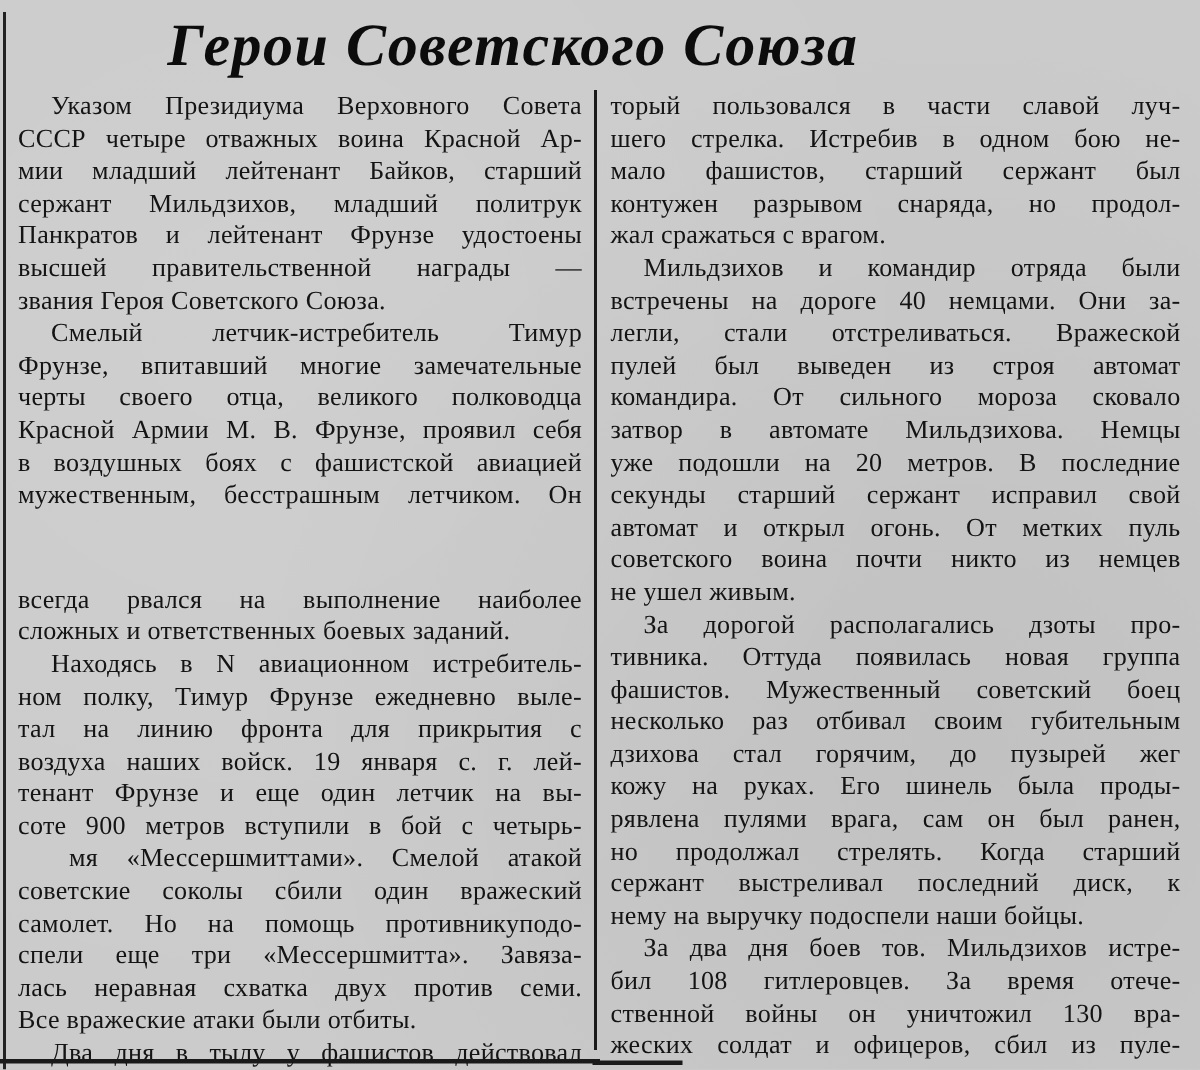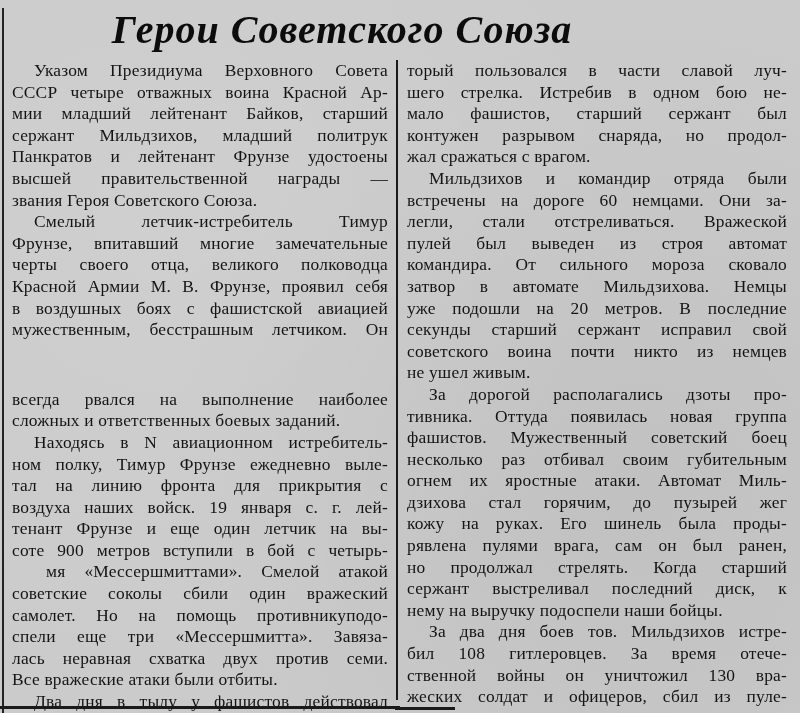--- a/index.html
+++ b/index.html
@@ -90,34 +90,34 @@
       <span class="line" style="white-space: nowrap; word-spacing: 0px;">образец воинской доблести показал стар-</span>
     </div>
   <div class="col-divider"></div>
   <div class="col col-right" id="col-right">
       <span class="line" style="white-space: nowrap; word-spacing: 0px;">торый пользовался в части славой луч-</span>
       <span class="line" style="white-space: nowrap; word-spacing: 0px;">шего стрелка. Истребив в одном бою не-</span>
       <span class="line" style="white-space: nowrap; word-spacing: 0px;">мало фашистов, старший сержант был</span>
       <span class="line" style="white-space: nowrap; word-spacing: 0px;">контужен разрывом снаряда, но продол-</span>
       <span class="line last">жал сражаться с врагом.</span>
       <span class="line indent" style="white-space: nowrap; word-spacing: 0px;">Мильдзихов и командир отряда были</span>
-      <span class="line" style="white-space: nowrap; word-spacing: 0px;">встречены на дороге 60 немцами. Они за-</span>
+      <span class="line" style="white-space: nowrap; word-spacing: 0px;">встречены на дороге 40 немцами. Они за-</span>
       <span class="line" style="white-space: nowrap; word-spacing: 0px;">легли, стали отстреливаться. Вражеской</span>
       <span class="line" style="white-space: nowrap; word-spacing: 0px;">пулей был выведен из строя автомат</span>
       <span class="line" style="white-space: nowrap; word-spacing: 0px;">командира. От сильного мороза сковало</span>
       <span class="line" style="white-space: nowrap; word-spacing: 0px;">затвор в автомате Мильдзихова. Немцы</span>
       <span class="line" style="white-space: nowrap; word-spacing: 0px;">уже подошли на 20 метров. В последние</span>
       <span class="line" style="white-space: nowrap; word-spacing: 0px;">секунды старший сержант исправил свой</span>
+      <span class="line" style="white-space: nowrap; word-spacing: 0px;">автомат и открыл огонь. От метких пуль</span>
       <span class="line" style="white-space: nowrap; word-spacing: 0px;">советского воина почти никто из немцев</span>
       <span class="line last">не ушел живым.</span>
       <span class="line indent" style="white-space: nowrap; word-spacing: 0px;">За дорогой располагались дзоты про-</span>
       <span class="line" style="white-space: nowrap; word-spacing: 0px;">тивника. Оттуда появилась новая группа</span>
       <span class="line" style="white-space: nowrap; word-spacing: 0px;">фашистов. Мужественный советский боец</span>
       <span class="line" style="white-space: nowrap; word-spacing: 0px;">несколько раз отбивал своим губительным</span>
-      <span class="line" style="white-space: nowrap; word-spacing: 0px;">огнем их яростные атаки. Автомат Миль-</span>
       <span class="line" style="white-space: nowrap; word-spacing: 0px;">дзихова стал горячим, до пузырей жег</span>
       <span class="line" style="white-space: nowrap; word-spacing: 0px;">кожу на руках. Его шинель была проды-</span>
       <span class="line" style="white-space: nowrap; word-spacing: 0px;">рявлена пулями врага, сам он был ранен,</span>
       <span class="line" style="white-space: nowrap; word-spacing: 0px;">но продолжал стрелять. Когда старший</span>
       <span class="line" style="white-space: nowrap; word-spacing: 0px;">сержант выстреливал последний диск, к</span>
       <span class="line last">нему на выручку подоспели наши бойцы.</span>
       <span class="line indent" style="white-space: nowrap; word-spacing: 0px;">За два дня боев тов. Мильдзихов истре-</span>
       <span class="line" style="white-space: nowrap; word-spacing: 0px;">бил 108 гитлеровцев. За время отече-</span>
       <span class="line" style="white-space: nowrap; word-spacing: 0px;">ственной войны он уничтожил 130 вра-</span>
       <span class="line" style="white-space: nowrap; word-spacing: 0px;">жеских солдат и офицеров, сбил из пуле-</span>

